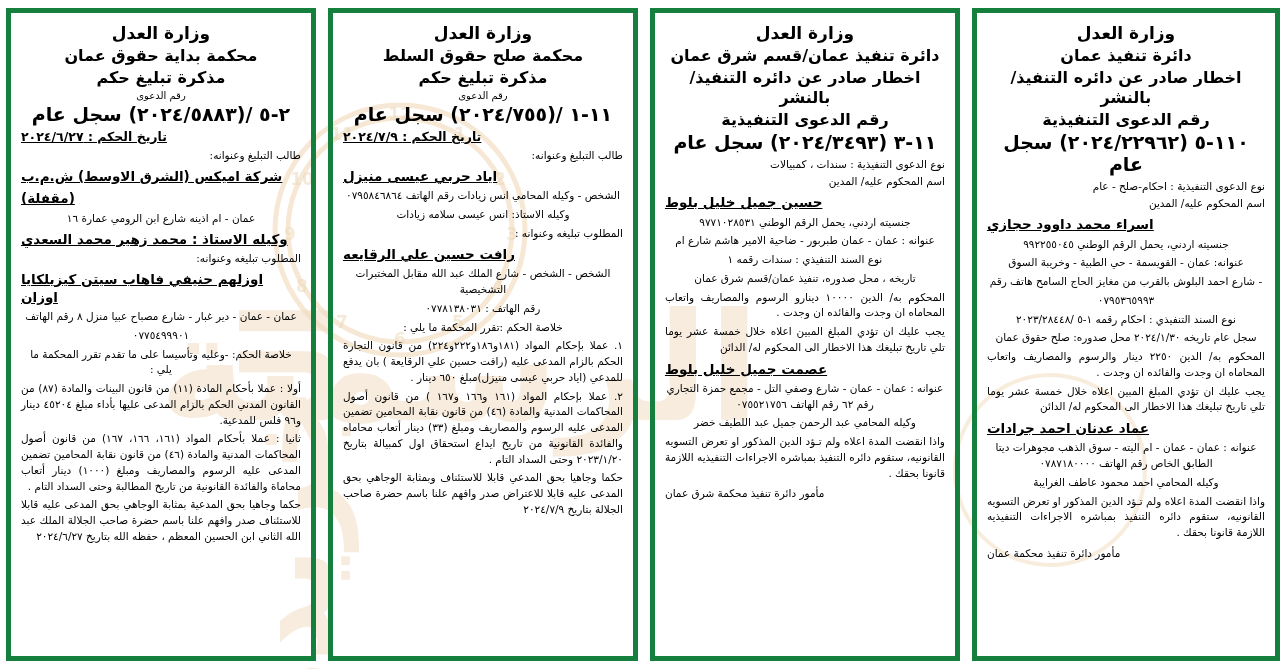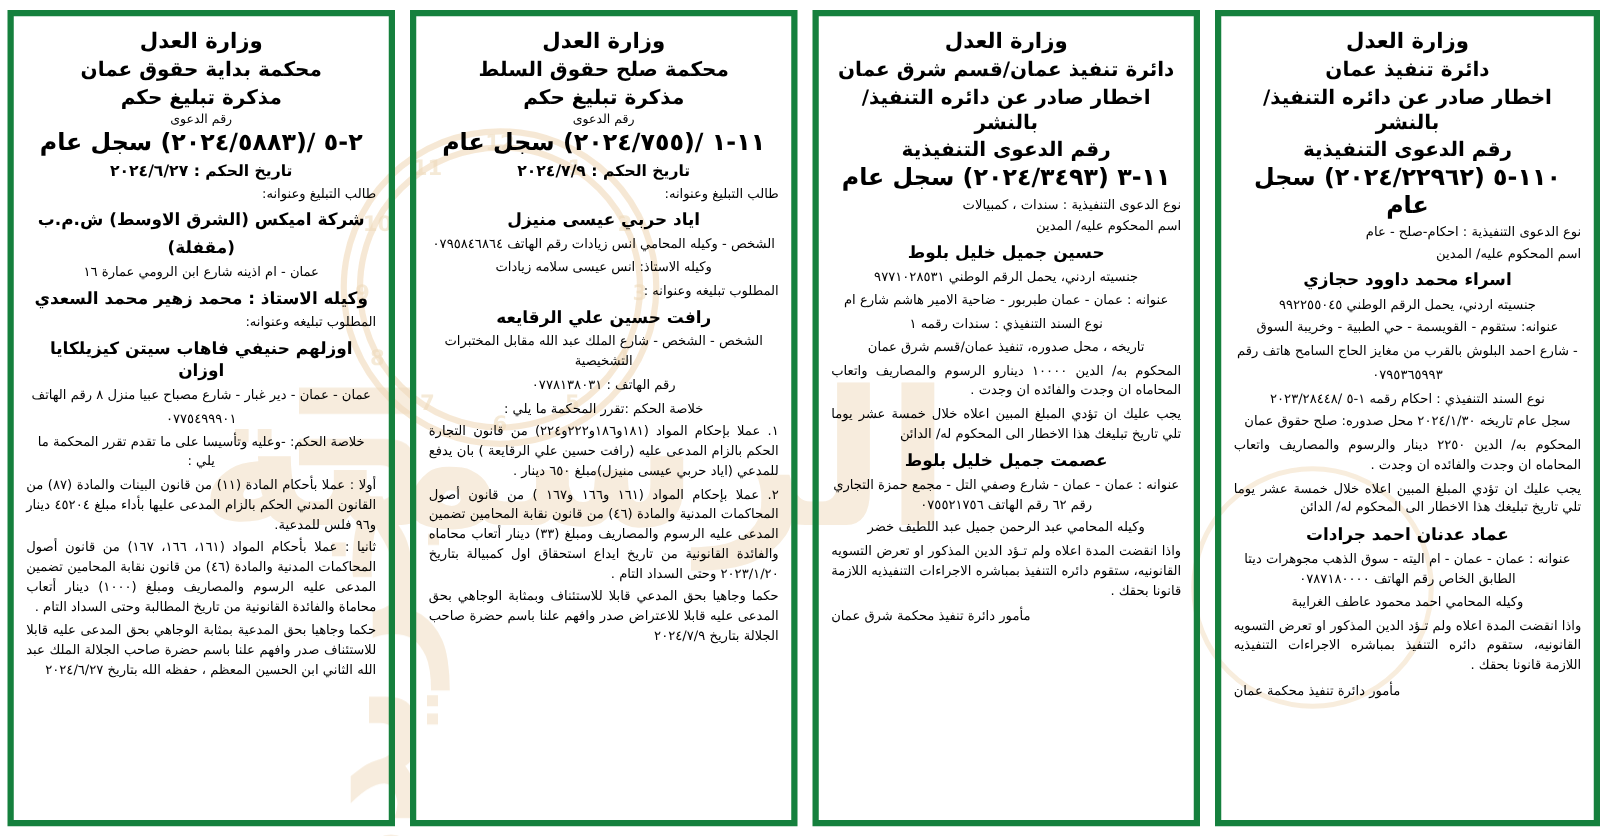--- a/index.html
+++ b/index.html
@@ -57,21 +57,21 @@
   .hdr-small{
     font-size:10px;margin:0 0 2px 0;font-weight:normal;
   }
   .hdr-num{
     font-size:19px;font-weight:bold;margin:2px 0 4px 0;
   }
   .kv{
     font-size:10.5px;text-align:right;margin:2px 0;line-height:1.45;
   }
   .center-b{
-    font-size:13.5px;font-weight:bold;text-align:center;margin:4px 0 2px 0;line-height:1.35;
+    font-size:13.5px;font-weight:bold;text-align:left;margin:4px 0 2px 0;line-height:1.35;text-decoration:underline;
   }
   .center-b.sm{font-size:12.5px;}
   .body-par{
     font-size:10.5px;line-height:1.5;margin:3px 0;
   }
   .body-par.just{text-align:justify;text-justify:inter-word;}
   .footer{
     font-size:10.5px;text-align:left;margin-top:6px;
   }
 </style>
@@ -116,21 +116,21 @@
     <div class="hdr-kind">اخطار صادر عن دائره التنفيذ/ بالنشر</div>
     <div class="hdr-caseline">رقم الدعوى التنفيذية</div>
     <div class="hdr-num">١١٠-٥ (٢٠٢٤/٢٢٩٦٢) سجل عام</div>
     <div class="kv">
       <span>نوع الدعوى التنفيذية :</span>
       <span>احكام-صلح - عام</span>
     </div>
     <div class="kv">اسم المحكوم عليه/ المدين</div>
     <div class="center-b">اسراء محمد داوود حجازي</div>
     <div class="body-par">جنسيته اردني، يحمل الرقم الوطني ٩٩٢٢٥٥٠٤٥</div>
-    <div class="body-par">عنوانه: ستقوم - القويسمة - حي الطبية - وخريبة السوق</div>
+    <div class="body-par">عنوانه: عمان - القويسمة - حي الطبية - وخريبة السوق</div>
     <div class="body-par">- شارع احمد البلوش بالقرب من مغايز الحاج السامح هاتف رقم</div>
     <div class="body-par">٠٧٩٥٣٦٥٩٩٣</div>
     <div class="body-par">نوع السند التنفيذي : احكام رقمه ١-٥ /٢٠٢٣/٢٨٤٤٨</div>
     <div class="body-par">سجل عام تاريخه ٢٠٢٤/١/٣٠ محل صدوره: صلح حقوق عمان</div>
     <div class="body-par just">المحكوم به/ الدين ٢٢٥٠ دينار والرسوم والمصاريف واتعاب المحاماه ان وجدت والفائده ان وجدت .</div>
     <div class="body-par just">يجب عليك ان تؤدي المبلغ المبين اعلاه خلال خمسة عشر يوما تلي تاريخ تبليغك هذا الاخطار الى المحكوم له/ الدائن</div>
     <div class="center-b">عماد عدنان احمد جرادات</div>
     <div class="body-par">عنوانه : عمان - عمان - ام اليته - سوق الذهب مجوهرات ديتا الطابق الخاص رقم الهاتف ٠٧٨٧١٨٠٠٠٠</div>
     <div class="body-par">وكيله المحامي احمد محمود عاطف الغرايبة</div>
     <div class="body-par just">واذا انقضت المدة اعلاه ولم تـؤد الدين المذكور او تعرض التسويه القانونيه، ستقوم دائره التنفيذ بمباشره الاجراءات التنفيذيه اللازمة قانونا بحقك .</div>

